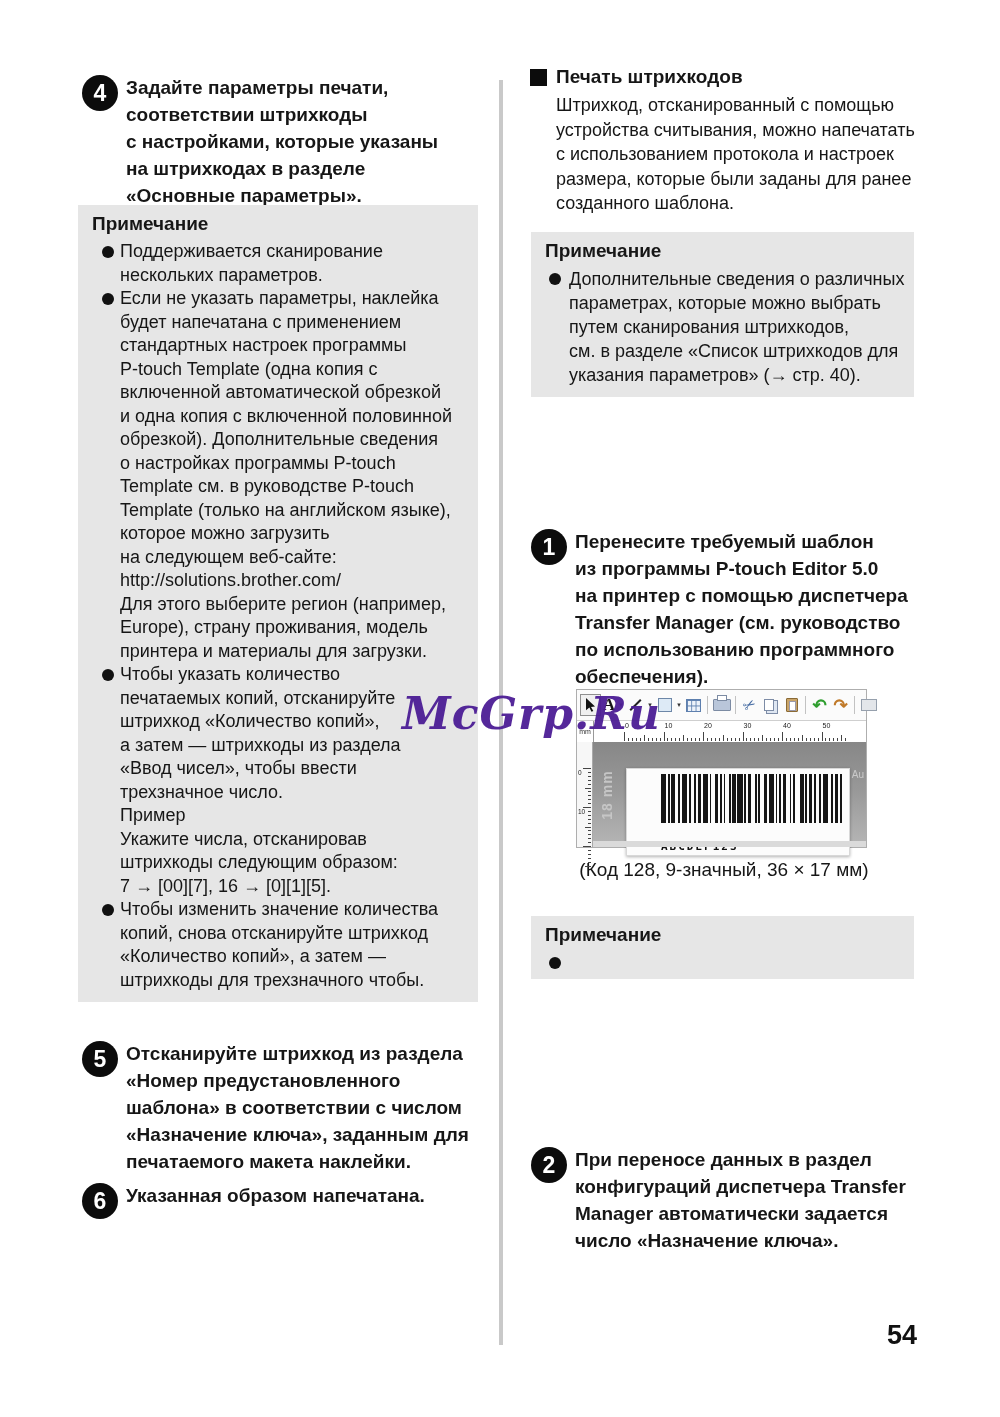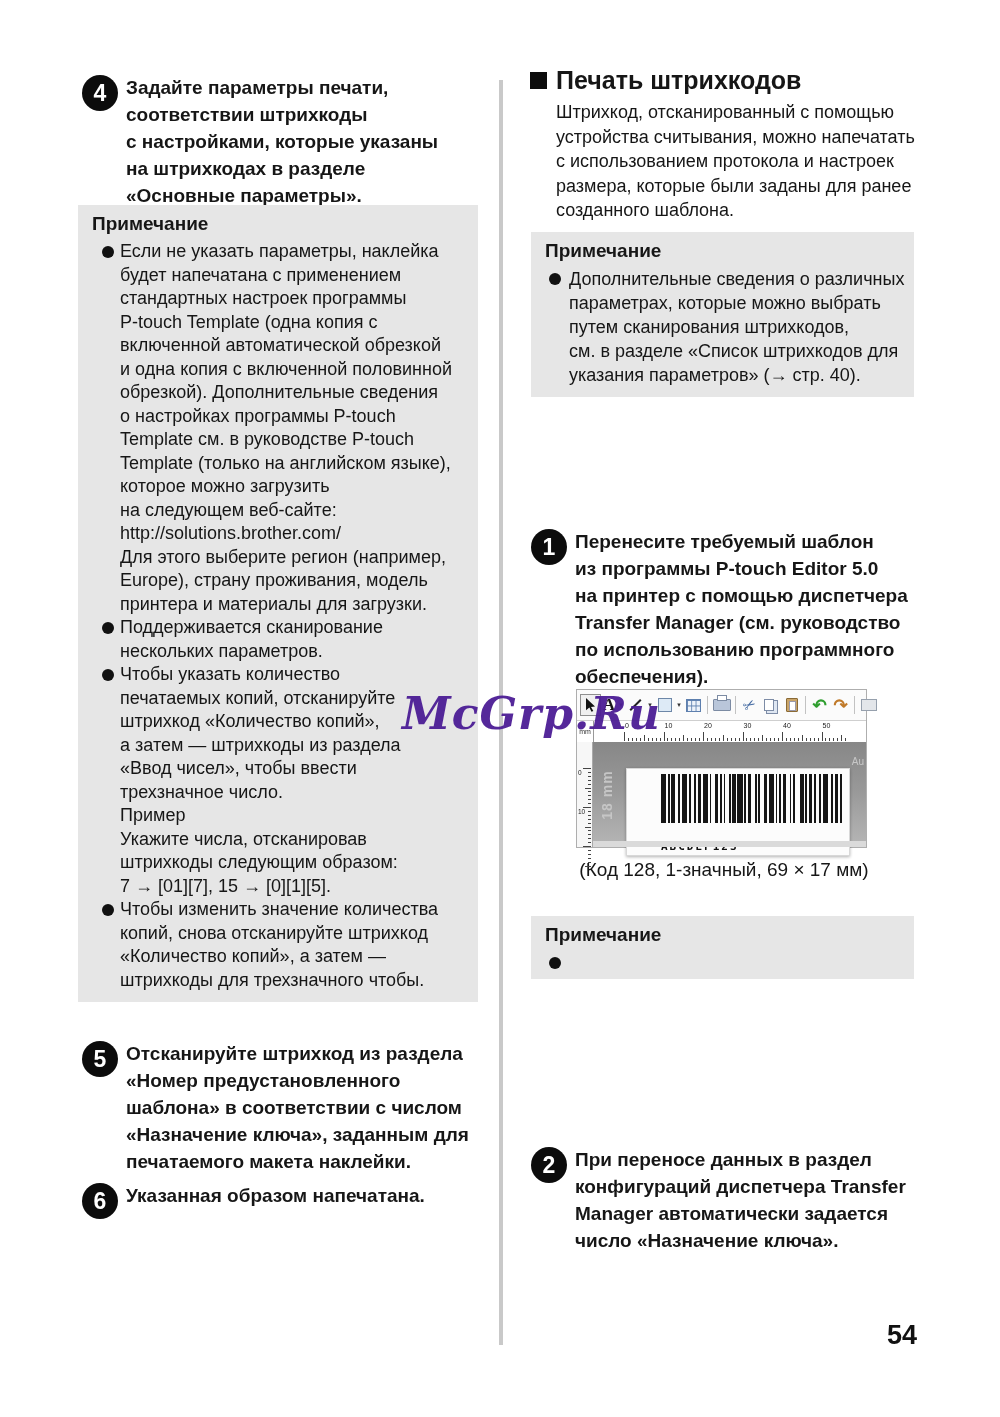--- a/index.html
+++ b/index.html
@@ -17,21 +17,21 @@
   .note ul{list-style:none;margin:0;padding:0;}
   .note li{display:flex;align-items:flex-start;}
   .dot{flex:none;width:12px;height:12px;border-radius:50%;background:#111;margin-top:6px;}
   .btext{font-size:18px;}
   .note-l li{padding-left:10px;} .note-l .dot{margin-right:6px;} .note-l .btext{line-height:23.5px;}
   .note-r li{padding-left:4px;}  .note-r .dot{margin-right:8px;}  .note-r .btext{line-height:24px;}
   
   .section{position:absolute;}
   .sec-row{display:flex;align-items:center;gap:9px;}
   .sq{width:17px;height:17px;background:#0c0c0c;}
-  .sec-title{font-size:25px;font-weight:bold;}
+  .sec-title{font-size:19px;font-weight:bold;}
   .sec-body{margin-left:26px;margin-top:5px;font-size:18px;line-height:24.5px;}
   
   .divider{position:absolute;left:499px;top:80px;width:4px;height:1265px;background:#c9c9c9;}
   
   .watermark{position:absolute;left:402px;top:688px;z-index:30;font-family:"DejaVu Serif",serif;
              font-style:italic;font-weight:bold;font-size:44px;letter-spacing:1px;opacity:.95;}
   
   .pagenum{position:absolute;left:872px;top:1320px;width:60px;text-align:center;
            font-size:27px;font-weight:bold;color:#111;}
   
@@ -65,21 +65,21 @@
   .hruler{position:relative;flex:1;background:#fff;}
   .tick{position:absolute;bottom:1px;width:1px;background:#444;}
   .rlab{position:absolute;top:1px;font-size:7px;font-weight:normal;color:#222;line-height:8px;}
   .work{position:absolute;left:0;top:52px;right:0;bottom:0;
         background:linear-gradient(180deg,#878787 0%,#989898 45%,#b6b6b6 100%);}
   .vruler{position:absolute;left:0;top:0;bottom:0;width:15px;background:#f7f7f7;border-right:1px solid #aaa;z-index:2;}
   .vtick{position:absolute;right:1px;height:1px;background:#444;}
   .vlab{position:absolute;left:1px;font-size:6.5px;color:#222;line-height:7px;font-weight:normal;}
   .tapew{position:absolute;left:30px;top:50%;transform:translate(-50%,-50%) rotate(-90deg);
          color:#c6c6c6;font-size:14px;font-weight:bold;letter-spacing:1px;white-space:nowrap;}
-  .edgelbl{position:absolute;right:2px;top:14px;color:rgba(255,255,255,.5);font-size:10px;}
+  .edgelbl{position:absolute;right:2px;top:27px;color:rgba(255,255,255,.5);font-size:10px;}
   .labelprev{position:absolute;left:49px;top:26px;width:224px;height:88px;background:#fcfcfc;
              border:1px solid #d8d8d8;box-shadow:0 1px 3px rgba(0,0,0,.3);box-sizing:border-box;}
   .bars{position:absolute;left:34px;top:5px;right:5px;height:49px;display:flex;overflow:hidden;}
   .bars i{flex:none;height:100%;}
   .bars .bar{background:#161616;}
   .bctext{position:absolute;left:34px;bottom:2px;font-family:"DejaVu Sans Mono",monospace;
           font-size:11px;font-weight:bold;letter-spacing:2px;background:#fcfcfc;padding-right:3px;color:#111;}
   .bottomband{position:absolute;left:15px;right:0;bottom:0;height:6px;background:#dadada;}
 </style>
 </head>
@@ -92,20 +92,25 @@
     <div class="step-text lines">Задайте параметры печати,
 соответствии штрихкоды
 с настройками, которые указаны
 на штрихкодах в разделе
 «Основные параметры».</div>
   </div>
 
   <div class="note note-l" style="left:78px;top:205px;width:400px;">
     <div class="note-title">Примечание</div>
     <ul>
+      <li>
+          <span class="dot"></span>
+          <span class="btext lines">Поддерживается сканирование
+нескольких параметров.</span>
+        </li>
       <li>
           <span class="dot"></span>
           <span class="btext lines">Если не указать параметры, наклейка
 будет напечатана с применением
 стандартных настроек программы
 P-touch Template (одна копия с
 включенной автоматической обрезкой
 и одна копия с включенной половинной
 обрезкой). Дополнительные сведения
 о настройках программы P-touch
@@ -113,35 +118,30 @@
 Template (только на английском языке),
 которое можно загрузить
 на следующем веб-сайте:
 http://solutions.brother.com/
 Для этого выберите регион (например,
 Europe), страну проживания, модель
 принтера и материалы для загрузки.</span>
         </li>
       <li>
           <span class="dot"></span>
-          <span class="btext lines">Поддерживается сканирование
-нескольких параметров.</span>
-        </li>
-      <li>
-          <span class="dot"></span>
           <span class="btext lines">Чтобы указать количество
 печатаемых копий, отсканируйте
 штрихкод «Количество копий»,
 а затем — штрихкоды из раздела
 «Ввод чисел», чтобы ввести
 трехзначное число.
 Пример
 Укажите числа, отсканировав
 штрихкоды следующим образом:
-7 → [01][7], 15 → [0][1][5].</span>
+7 → [00][7], 16 → [0][1][5].</span>
         </li>
       <li>
           <span class="dot"></span>
           <span class="btext lines">Чтобы изменить значение количества
 копий, снова отсканируйте штрихкод
 «Количество копий», а затем —
 штрихкоды для трехзначного чтобы.</span>
         </li>
     </ul>
   </div>
@@ -415,21 +415,21 @@
             <i class="sp" style="width: 1.74286px;"></i>
             <i class="bar" style="width: 1.74286px;"></i>
             <i class="sp" style="width: 1.74286px;"></i>
           </div>
         <span class="bctext">ABCDEF123</span>
       </div>
       <div class="bottomband"></div>
     </div>
   </div>
 
-  <div class="caption">(Код 128, 1-значный, 69 × 17 мм)</div>
+  <div class="caption">(Код 128, 9-значный, 36 × 17 мм)</div>
 
   <div class="note note-r" style="left:531px;top:916px;width:383px;">
     <div class="note-title">Примечание</div>
     <ul>
       <li>
           <span class="dot"></span>
         </li>
     </ul>
   </div>
 

